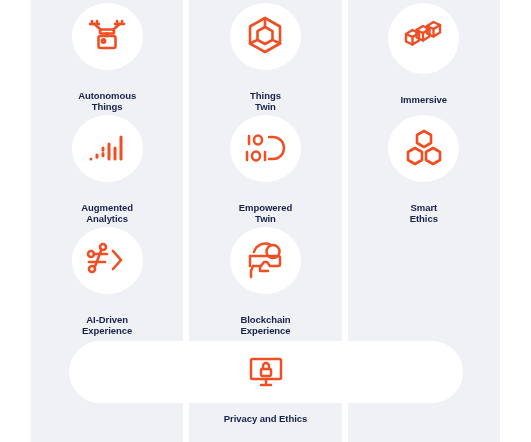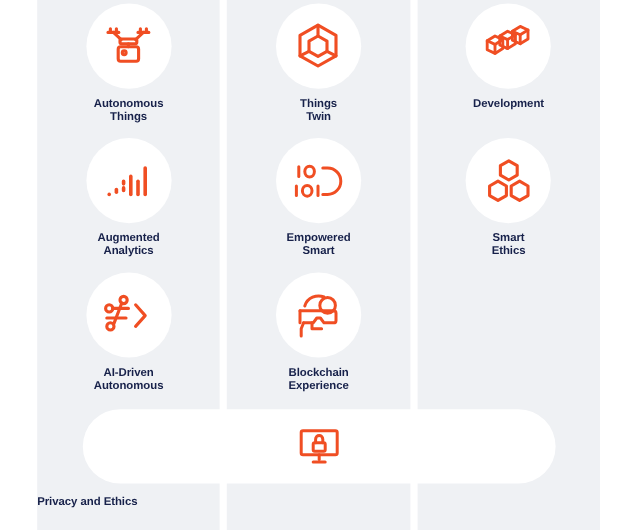--- a/index.html
+++ b/index.html
@@ -68,21 +68,21 @@
     background: #ffffff;
     display: flex;
     align-items: center;
     justify-content: center;
     margin-top: 3px;
     box-shadow: 0 0 0 0 rgba(0,0,0,0);
   }
   .badge svg { display: block; }
 
   .label {
-    margin-top: 7px;
+    margin-top: 20px;
     text-align: center;
     font-size: 9.5px;
     font-weight: bold;
     line-height: 1.18;
     color: #17214a;
     letter-spacing: -0.05px;
     white-space: pre-line;
   }
 
   
@@ -103,21 +103,21 @@
     border-radius: 31px;
     display: flex;
     align-items: center;
     justify-content: center;
   }
   .pill-label {
     position: absolute;
     left: 0;
     top: 77px;
     width: 469px;
-    text-align: left;
+    text-align: center;
     font-size: 9.5px;
     font-weight: bold;
     color: #17214a;
     letter-spacing: -0.05px;
   }
 </style>
 </head>
 <body>
 
 <div id="stage">
@@ -178,21 +178,21 @@
             <path d="M14.5 11 L21 14 L27.5 10"></path>
             <path d="M21 14 L21 21.5"></path>
           </g>
           <g>
             <path d="M25 14.5 L31.5 17.5 L38 13.5 V6 L31.5 3 L25 7 Z"></path>
             <path d="M25 7 L31.5 10 L38 6"></path>
             <path d="M31.5 10 L31.5 17.5"></path>
           </g>
         </svg>
       </div>
-      <div class="label">Development</div>
+      <div class="label">Immersive</div>
     </div>
 
     <div class="cell">
       <div class="badge">
         <svg width="40" height="34" viewBox="0 0 40 34" fill="none" stroke="#f04e23" stroke-width="3" stroke-linecap="round">
           <path d="M4 28 L4 28"></path>
           <path d="M10 24 L10 28" stroke-dasharray="2.2 3.4"></path>
           <path d="M16 17 L16 28" stroke-dasharray="2.2 3.4"></path>
           <path d="M22 13 L22 28"></path>
           <path d="M28 17 L28 28"></path>
@@ -208,21 +208,21 @@
         <svg width="44" height="34" viewBox="0 0 44 34" fill="none" stroke="#f04e23" stroke-width="2.5" stroke-linecap="round" stroke-linejoin="round">
           <path d="M26 6 H30 A11 11 0 0 1 30 28 H26"></path>
           <path d="M6 5 L6 13"></path>
           <ellipse cx="15" cy="9" rx="4" ry="4.5"></ellipse>
           <path d="M4 21 L4 29"></path>
           <ellipse cx="13" cy="25" rx="4" ry="4.5"></ellipse>
           <path d="M22 21 L22 29"></path>
         </svg>
       </div>
       <div class="label">Empowered
-Smart</div>
+Twin</div>
     </div>
 
     <div class="cell">
       <div class="badge">
         <svg width="40" height="40" viewBox="0 0 40 40" fill="none" stroke="#f04e23" stroke-width="2.6" stroke-linejoin="round">
           <path d="M20 3 L27 7 V15 L20 19 L13 15 V7 Z"></path>
           <path d="M11 20 L18 24 V32 L11 36 L4 32 V24 Z"></path>
           <path d="M29 20 L36 24 V32 L29 36 L22 32 V24 Z"></path>
         </svg>
       </div>
@@ -236,21 +236,21 @@
           <circle cx="6" cy="12" r="3"></circle>
           <circle cx="18" cy="5" r="3"></circle>
           <circle cx="7" cy="27" r="3"></circle>
           <path d="M9 12 H22"></path>
           <path d="M4 20 H20"></path>
           <path d="M16.5 7.5 L10 24.5"></path>
           <path d="M28 9 L36 18 L28 27"></path>
         </svg>
       </div>
       <div class="label">AI-Driven
-Autonomous</div>
+Experience</div>
     </div>
 
     <div class="cell">
       <div class="badge">
         <svg width="42" height="40" viewBox="0 0 42 40" fill="none" stroke="#f04e23" stroke-width="2.5" stroke-linecap="round" stroke-linejoin="round">
           <path d="M10 12 C12 5 20 2 26 4.5"></path>
           <path d="M6 16 H34 A2 2 0 0 1 36 18 V24 A2 2 0 0 1 34 26 H26 L23 22 H20 L17 26 H9"></path>
           <circle cx="29" cy="11.5" r="6.5"></circle>
           <path d="M9 26 L7 31 V37"></path>
           <path d="M16 26 L16 31 H24"></path>

